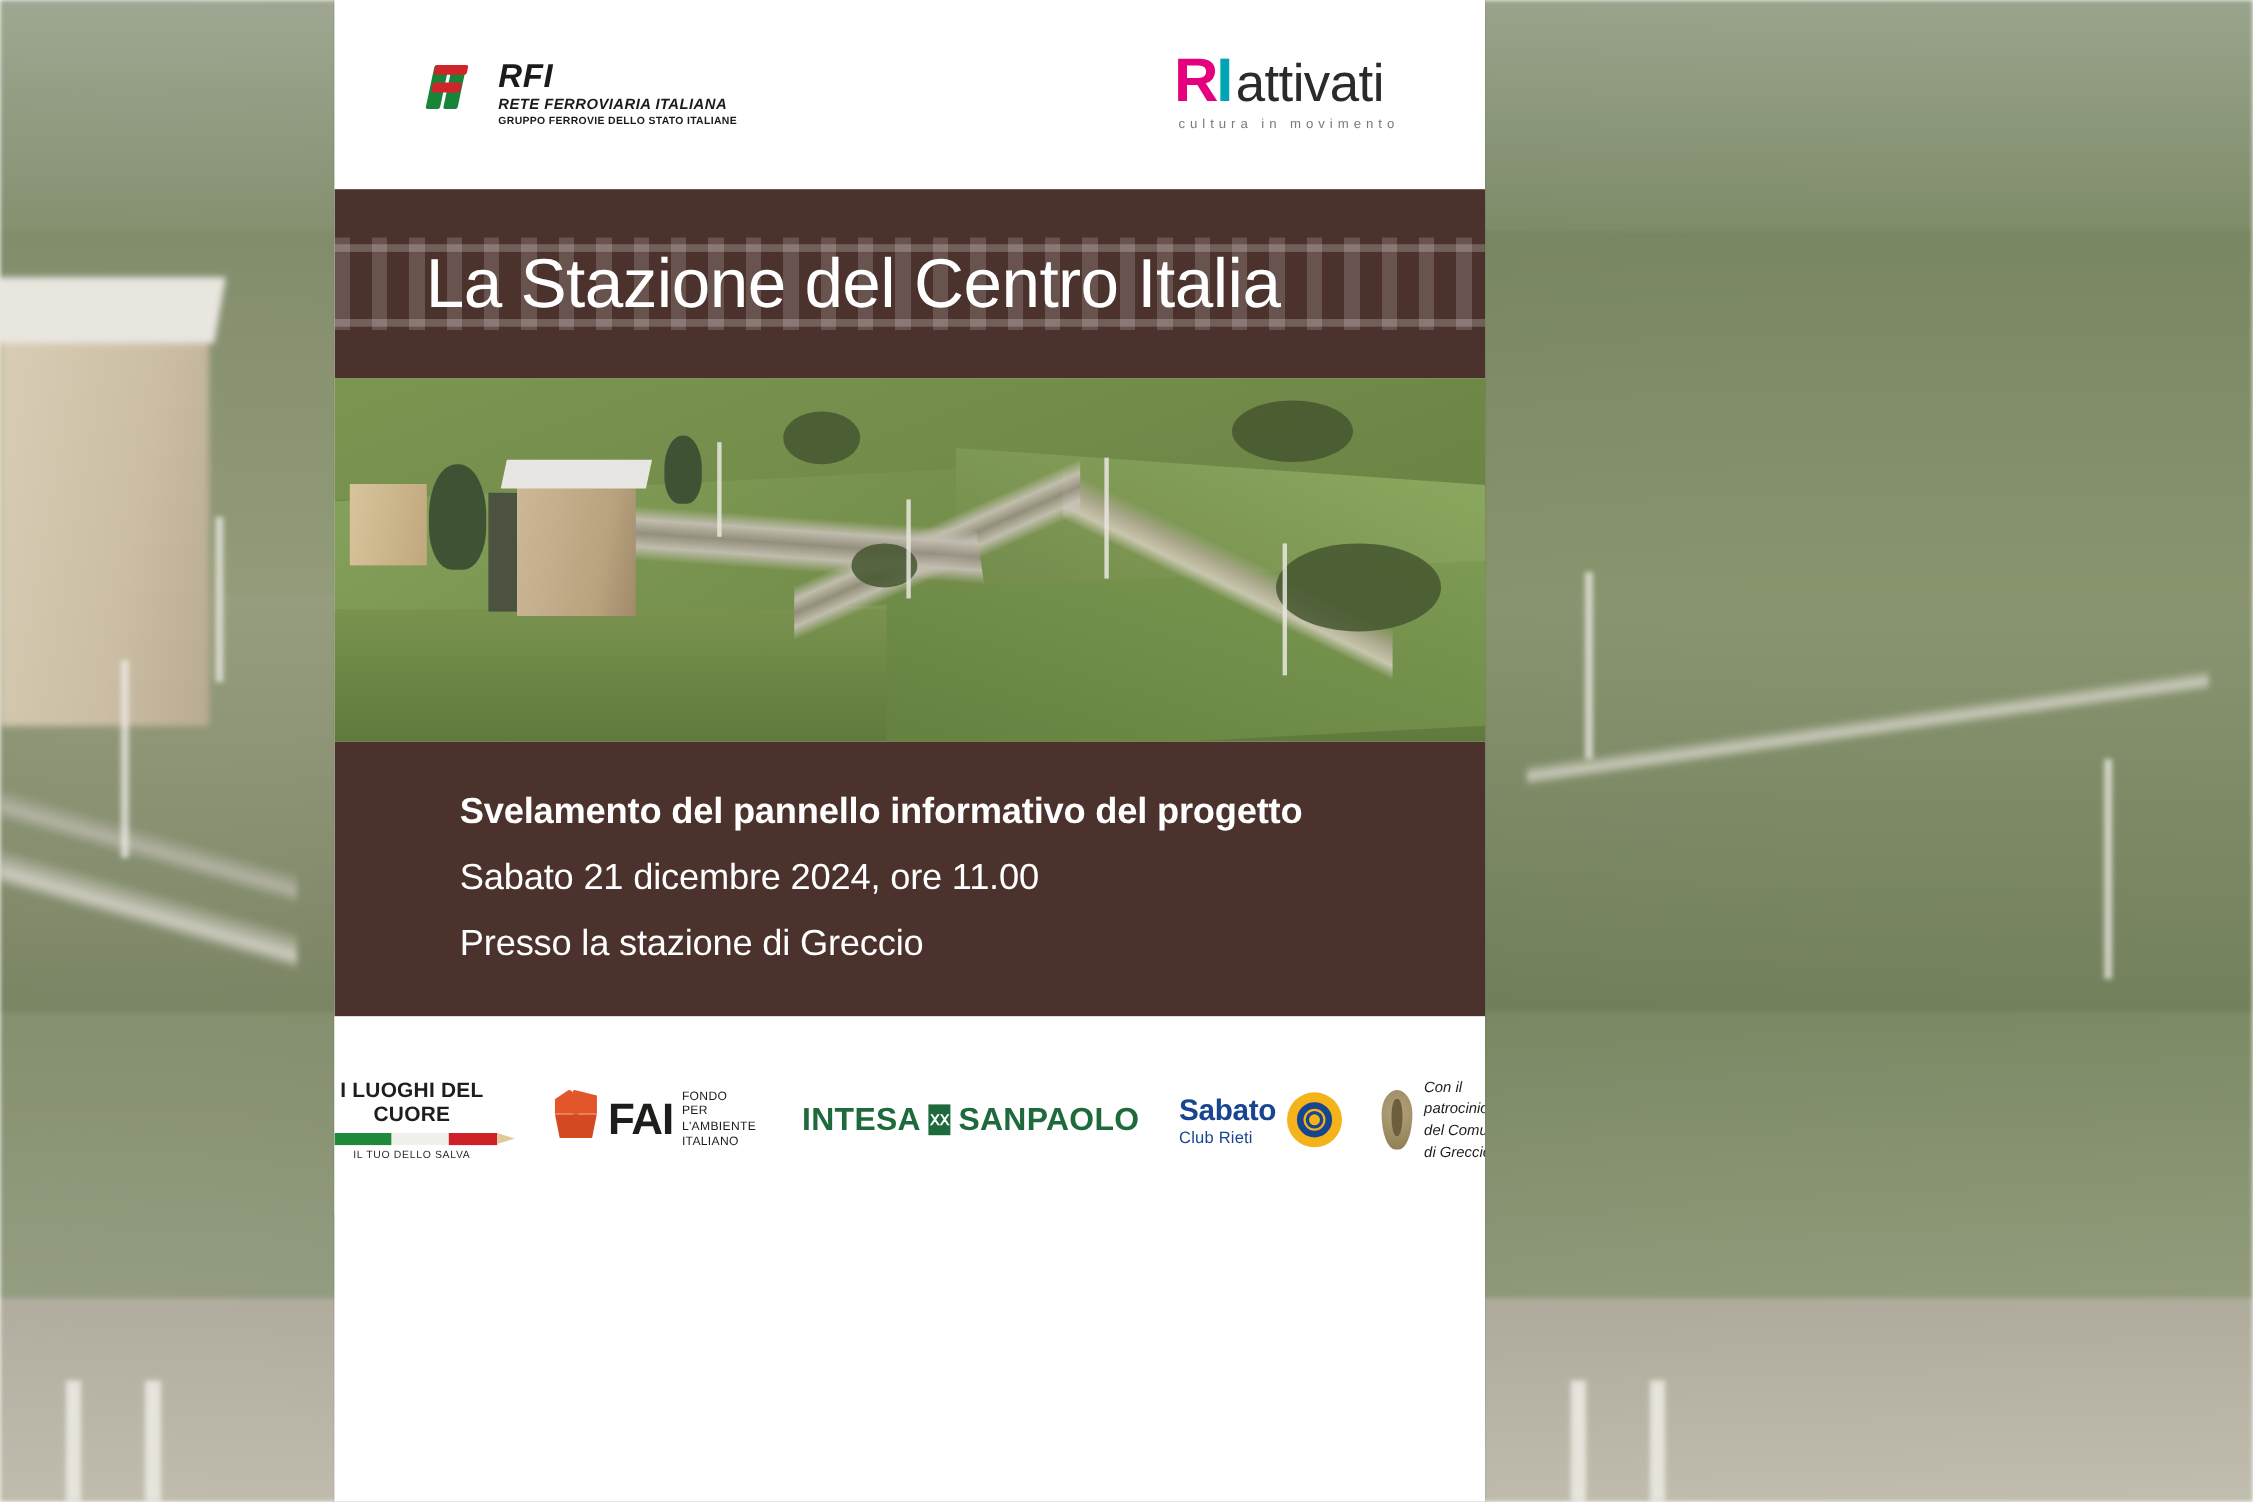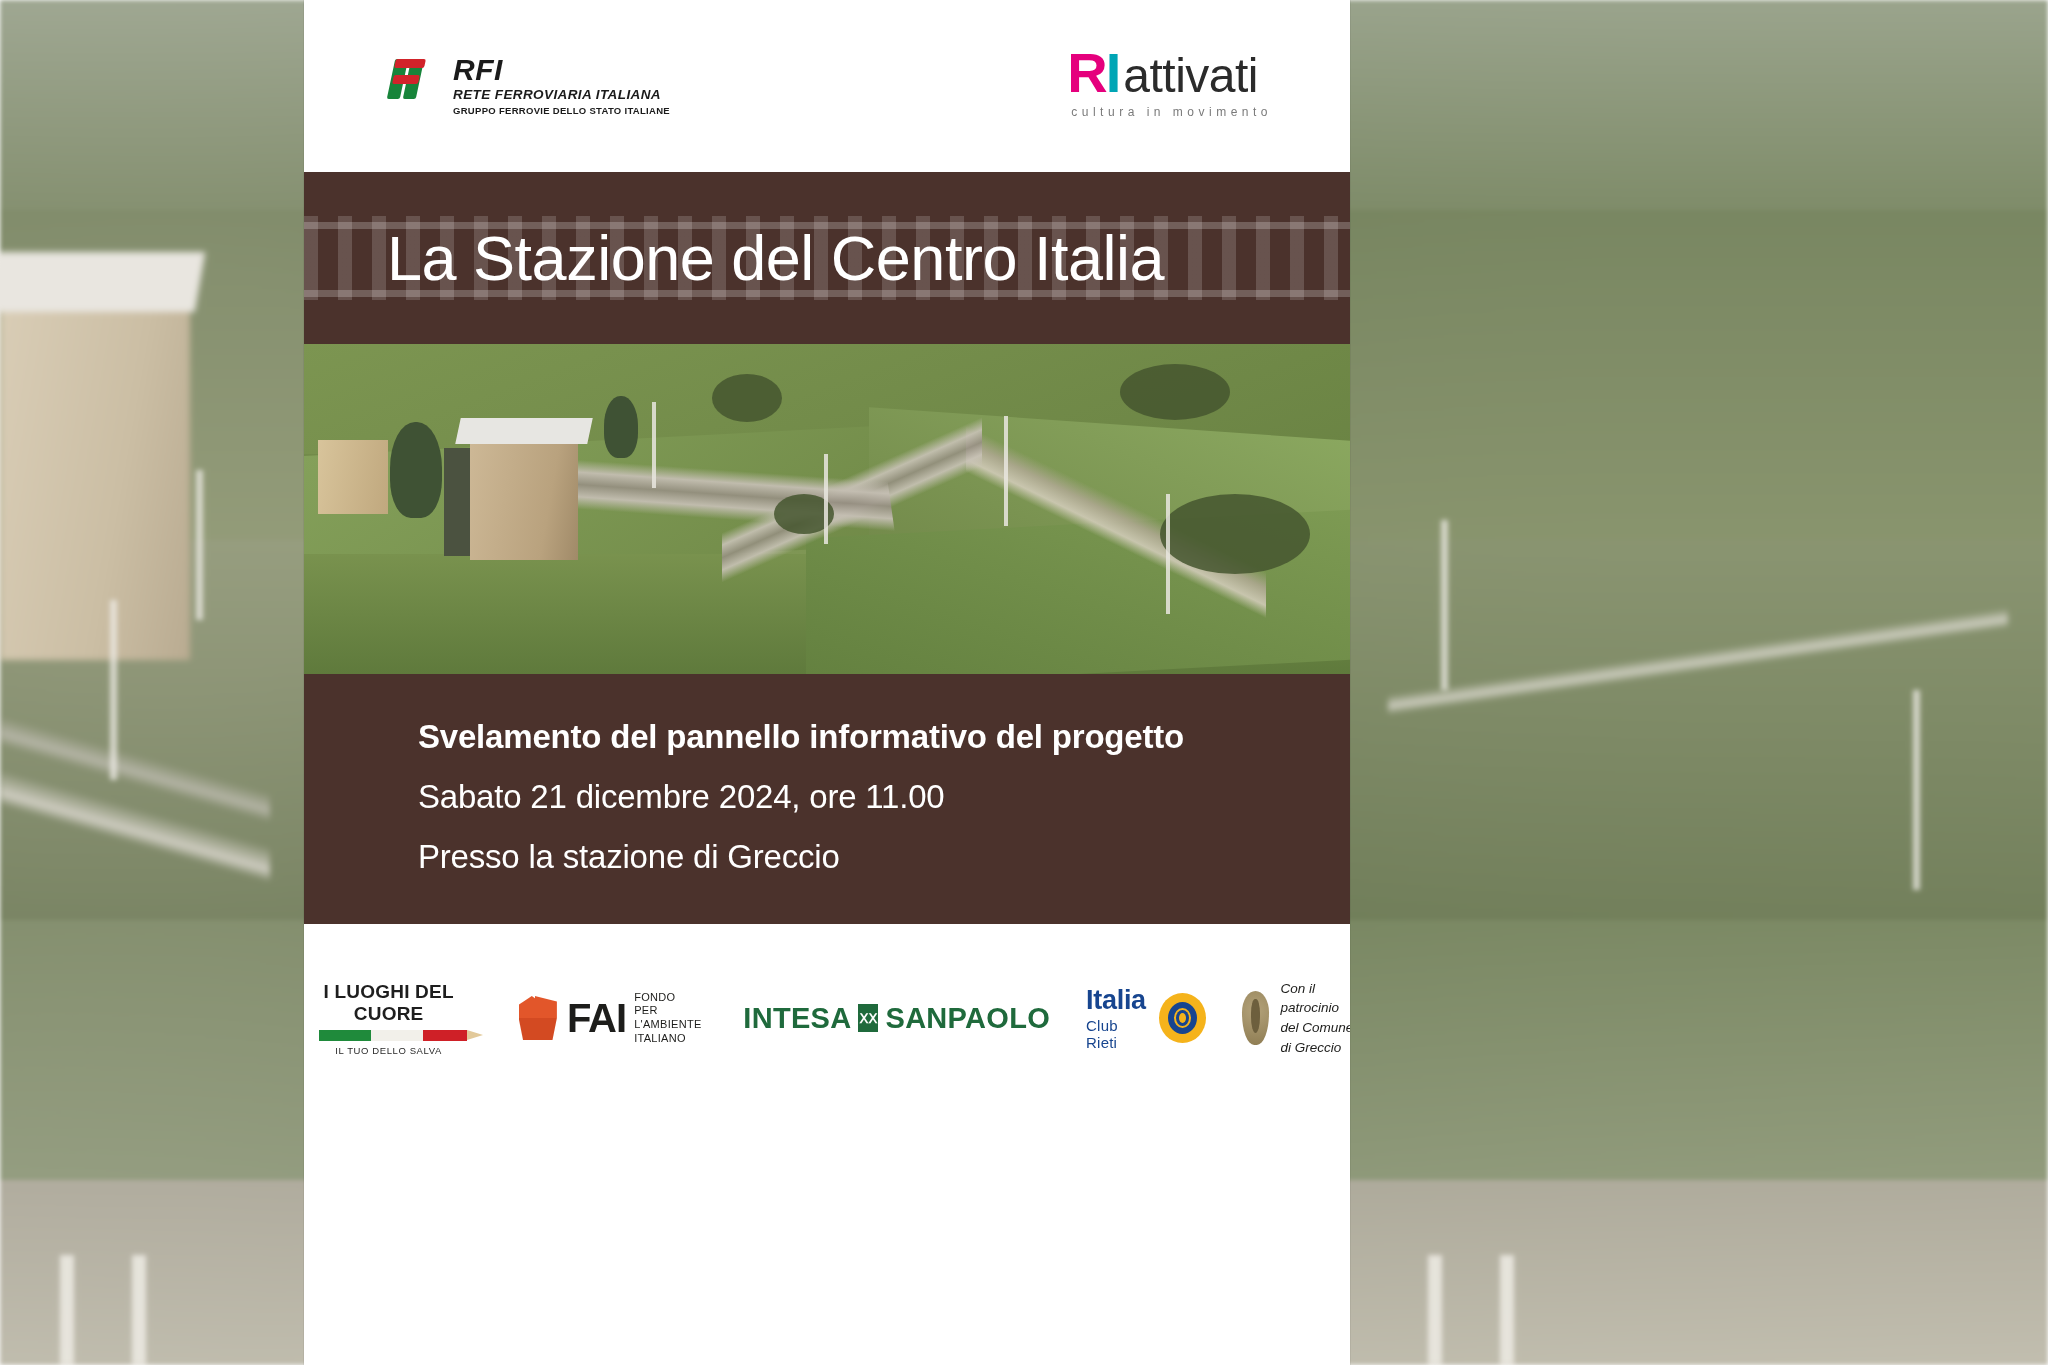--- a/index.html
+++ b/index.html
@@ -371,21 +371,21 @@
     border-bottom:5.5px solid transparent;
     border-left:16px solid #e2c99a;
   }
   .lc .lc-sub {
     font-size: 9.5px;
     letter-spacing: .6px;
     color: #2a2a2a;
   }
 
   
-  .fai { display:flex; align-items:center; gap:10px; }
+  .fai { display:flex; align-items:flex-start; gap:10px; }
   .fai-mark {
     width: 44px; height: 44px;
     position: relative;
   }
   .fai-mark span {
     position:absolute;
     width: 22px; height: 22px;
     background: #e2562a;
   }
   .fai-mark span:nth-child(1){ left:0;  top:0;  clip-path: polygon(0 40%,60% 0,100% 30%,100% 100%,0 100%); }
@@ -602,21 +602,21 @@
     </div>
 
     <div class="intesa">
       <div class="w">INTESA</div>
       <div class="box">ⅩⅩ</div>
       <div class="w">SANPAOLO</div>
     </div>
 
     <div class="rotary">
       <div class="rotary-txt">
-        <div class="r1">Italia</div>
+        <div class="r1">Sabato</div>
         <div class="r2">Club Rieti</div>
       </div>
       <div class="rotary-wheel"></div>
     </div>
 
     <div class="comune">
       <div class="comune-crest"></div>
       <div class="comune-txt">
         <div>Con il patrocinio</div>
         <div>del Comune di Greccio</div>

